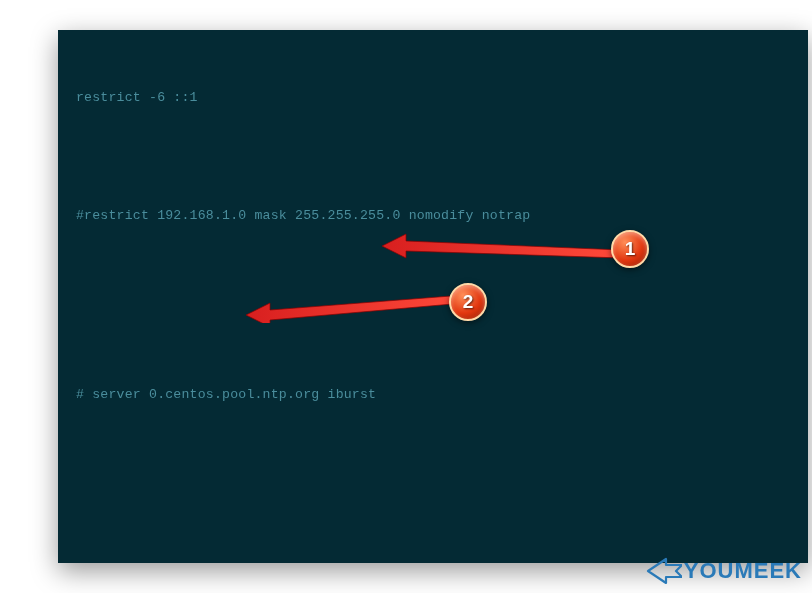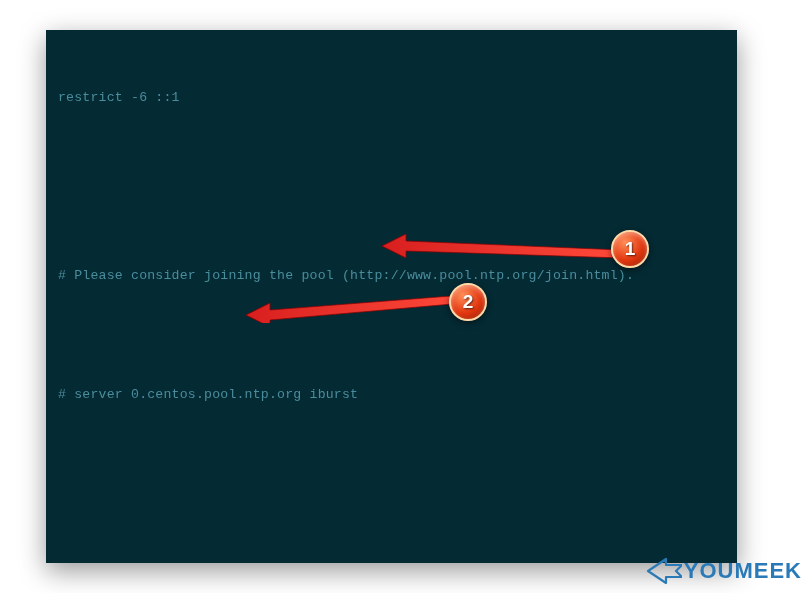--- a/index.html
+++ b/index.html
@@ -6,26 +6,26 @@
     body {
       width: 812px;
       height: 593px;
       background: #ffffff;
       position: relative;
       font-family: "Courier New", monospace;
     }
     .terminal-wrapper {
       position: absolute;
       top: 30px;
-      left: 46px;
-      width: 691px;
+      left: 58px;
+      width: 750px;
       height: 533px;
       background: #042a34;
       box-shadow: 0 8px 25px rgba(0,0,0,0.4);
-      padding: 18px 12px;
+      padding: 18px 18px;
       overflow: hidden;
     }
     .terminal-content {
       color: #4a8d9c;
       font-size: 13.2px;
       line-height: 1.5;
       letter-spacing: 0.2px;
       white-space: pre;
     }
     .terminal-line {
@@ -87,22 +87,22 @@
       height: 28px;
     }
   </style>
 </head>
 <body>
 
 <div class="terminal-wrapper">
   <div class="terminal-content">
     <span class="terminal-line">restrict -6 ::1</span>
     <span class="terminal-line"></span>
+    <span class="terminal-line">#restrict 192.168.1.0 mask 255.255.255.0 nomodify notrap</span>
     <span class="terminal-line"></span>
-    <span class="terminal-line"># Please consider joining the pool (http://www.pool.ntp.org/join.html).</span>
     <span class="terminal-line"></span>
     <span class="terminal-line"># server 0.centos.pool.ntp.org iburst</span>
     
     
     
     
     
     
     
     

